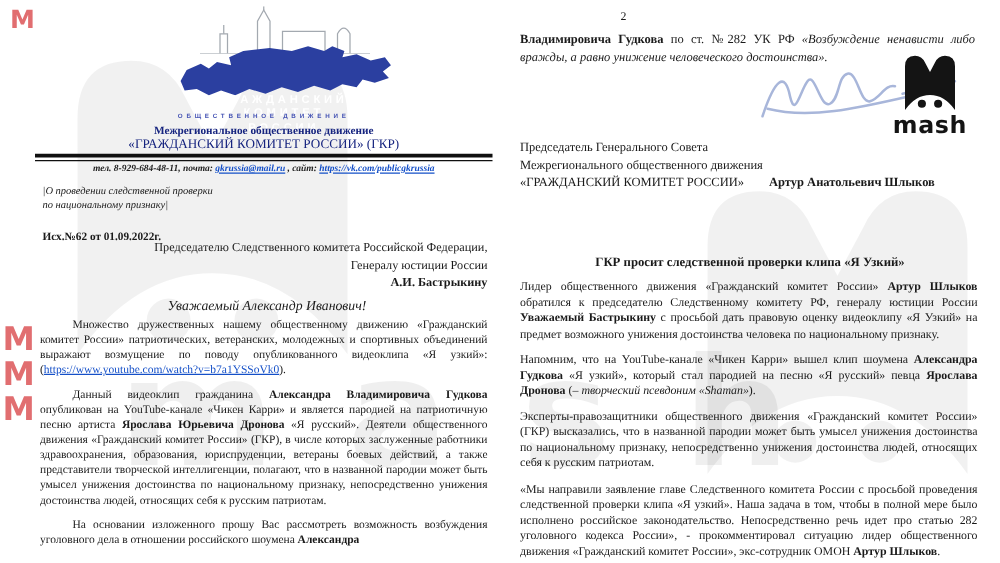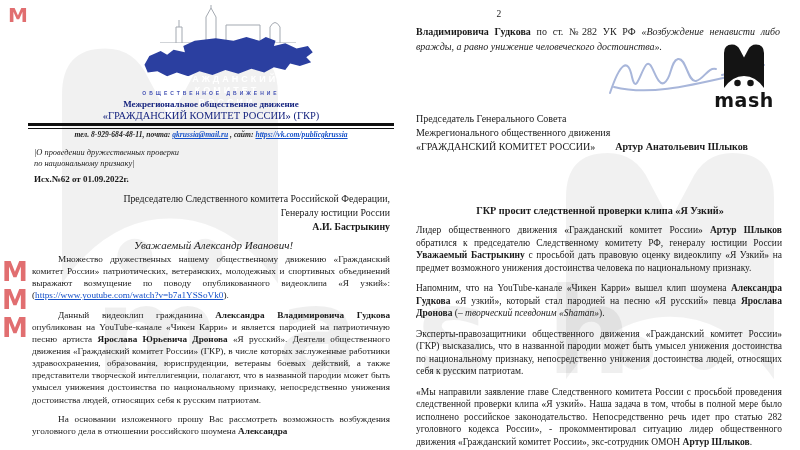--- a/index.html
+++ b/index.html
@@ -30,21 +30,21 @@
     letter-spacing:3px;line-height:1.25;margin-top:32px;}
   .map-sub{position:absolute;top:90px;left:0;width:100%;text-align:center;color:#4553b4;
     font-family:"Liberation Sans","DejaVu Sans",sans-serif;font-size:5px;letter-spacing:3px;font-weight:bold;}
   .mv1{position:absolute;top:99px;left:0;width:100%;text-align:center;color:#16247f;font-weight:bold;font-size:9px;}
   .mv2{position:absolute;top:110px;left:0;width:100%;text-align:center;color:#16247f;font-weight:normal;font-size:10.5px;}
   .rule-thick{position:absolute;top:123px;left:-2px;right:-2px;border-top:3px solid #101010;}
   .rule-thin{position:absolute;top:128px;left:-2px;right:-2px;border-top:1px solid #101010;}
   .contact{position:absolute;top:130px;left:0;width:100%;text-align:center;font-size:7.6px;color:#222;font-weight:bold;}
   
   .refnote{position:absolute;top:148px;left:4px;font-size:8.4px;font-style:italic;line-height:1.28;}
-  .refnum{font-weight:bold;font-style:normal;font-size:9px;margin-top:4px;}
+  .refnum{font-weight:bold;font-style:normal;font-size:9px;margin-top:14px;}
   .addressee{position:absolute;top:192px;left:0;right:2px;text-align:right;font-size:9.8px;line-height:1.45;}
   .addressee p{margin:0;}
   .salutation{position:absolute;top:239px;left:104px;font-style:italic;font-size:11px;}
   .paras1{position:absolute;top:253px;left:2px;right:2px;}
   .paras1 p{margin:0 0 7px 0;font-size:9.2px;line-height:1.32;text-align:justify;text-indent:26px;}
   
   .p2num{position:absolute;top:9px;left:0;width:45%;text-align:center;font-size:9.5px;}
   .p2cont{position:absolute;top:25px;left:0;right:4px;font-size:10px;line-height:1.45;text-align:justify;}
   .p2sig{position:absolute;top:45px;left:188px;width:172px;height:56px;}
   .p2mash{position:absolute;top:42px;left:286px;width:84px;text-align:center;}
@@ -110,21 +110,21 @@
   <div class="mv1">Межрегиональное общественное движение</div>
   <div class="mv2">«ГРАЖДАНСКИЙ КОМИТЕТ РОССИИ» (ГКР)</div>
 
   <div class="rule-thick"></div>
   <div class="rule-thin"></div>
 
   <div class="contact"><span class="ri">тел. 8-929-684-48-11, почта: </span><span class="ri rl">gkrussia@mail.ru</span><span class="ri"> , сайт: </span><span class="ri rl">https://vk.com/publicgkrussia</span></div>
 
   <div class="refnote">
     <div>
-        <div>|О проведении дружественных проверки</div>
+        <div>|О проведении следственной проверки</div>
         <div>по национальному признаку|</div>
       </div>
     <div class="refnum">Исх.№62 от 01.09.2022г.</div>
   </div>
 
   <div class="addressee">
       <p><span>Председателю Следственного комитета Российской Федерации,</span></p>
       <p><span>Генералу юстиции России</span></p>
       <p><span class="rb">А.И. Бастрыкину</span></p>
     </div>

